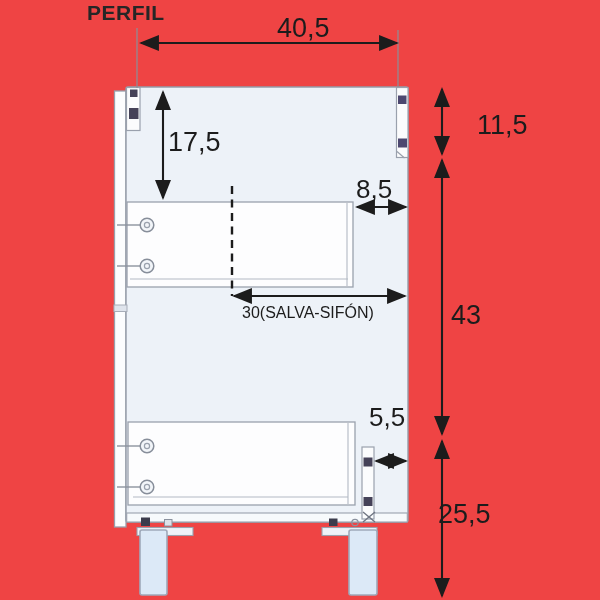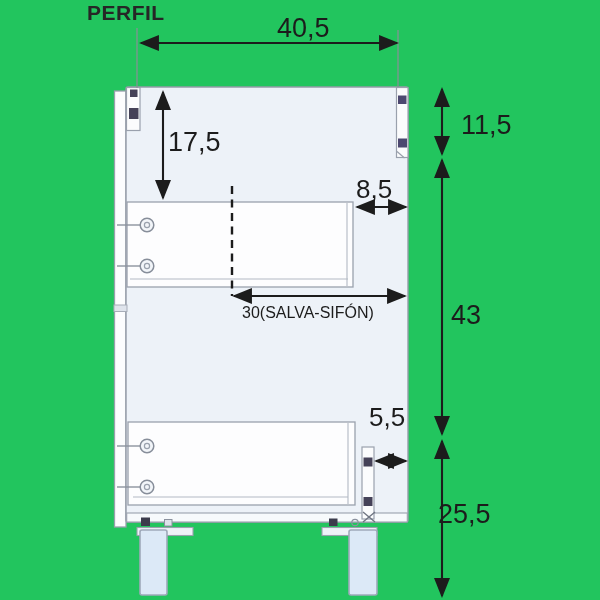--- a/index.html
+++ b/index.html
@@ -1,26 +1,26 @@
 <!DOCTYPE html>
 <html><head>
 <meta charset="utf-8">
 <style>
   html,body{margin:0;padding:0;background:#ffffff;}
   #stage{
-    position:relative;width:600px;height:600px;background:#22c55e;overflow:hidden;
+    position:relative;width:600px;height:600px;background:#ef4444;overflow:hidden;
     font-family:"Liberation Sans",sans-serif;color:#1c1c1c;
   }
   #drawing{position:absolute;left:0;top:0;}
   .lbl{position:absolute;white-space:nowrap;color:#1c1c1c;line-height:1;}
   .title{left:87px;top:2px;font-size:21px;font-weight:600;letter-spacing:.5px;color:#262626;}
   .dim{font-size:27px;}
   .d-top{left:241px;top:15px;margin-left:36px;}
   .d-175{left:168px;top:129px;text-align:center;}
-  .d-115{left:461px;top:112px;}
+  .d-115{left:477px;top:112px;}
   .d-85{left:356px;top:176px;font-size:26px;}
   .d-43{left:451px;top:302px;}
   .d-30{left:242px;top:305px;font-size:16px;}
   .d-55{left:369px;top:404px;font-size:26px;}
   .d-255{left:438px;top:501px;}
   .d-cm{left:456px;top:573px;}
 </style>
 </head>
 <body>
 

